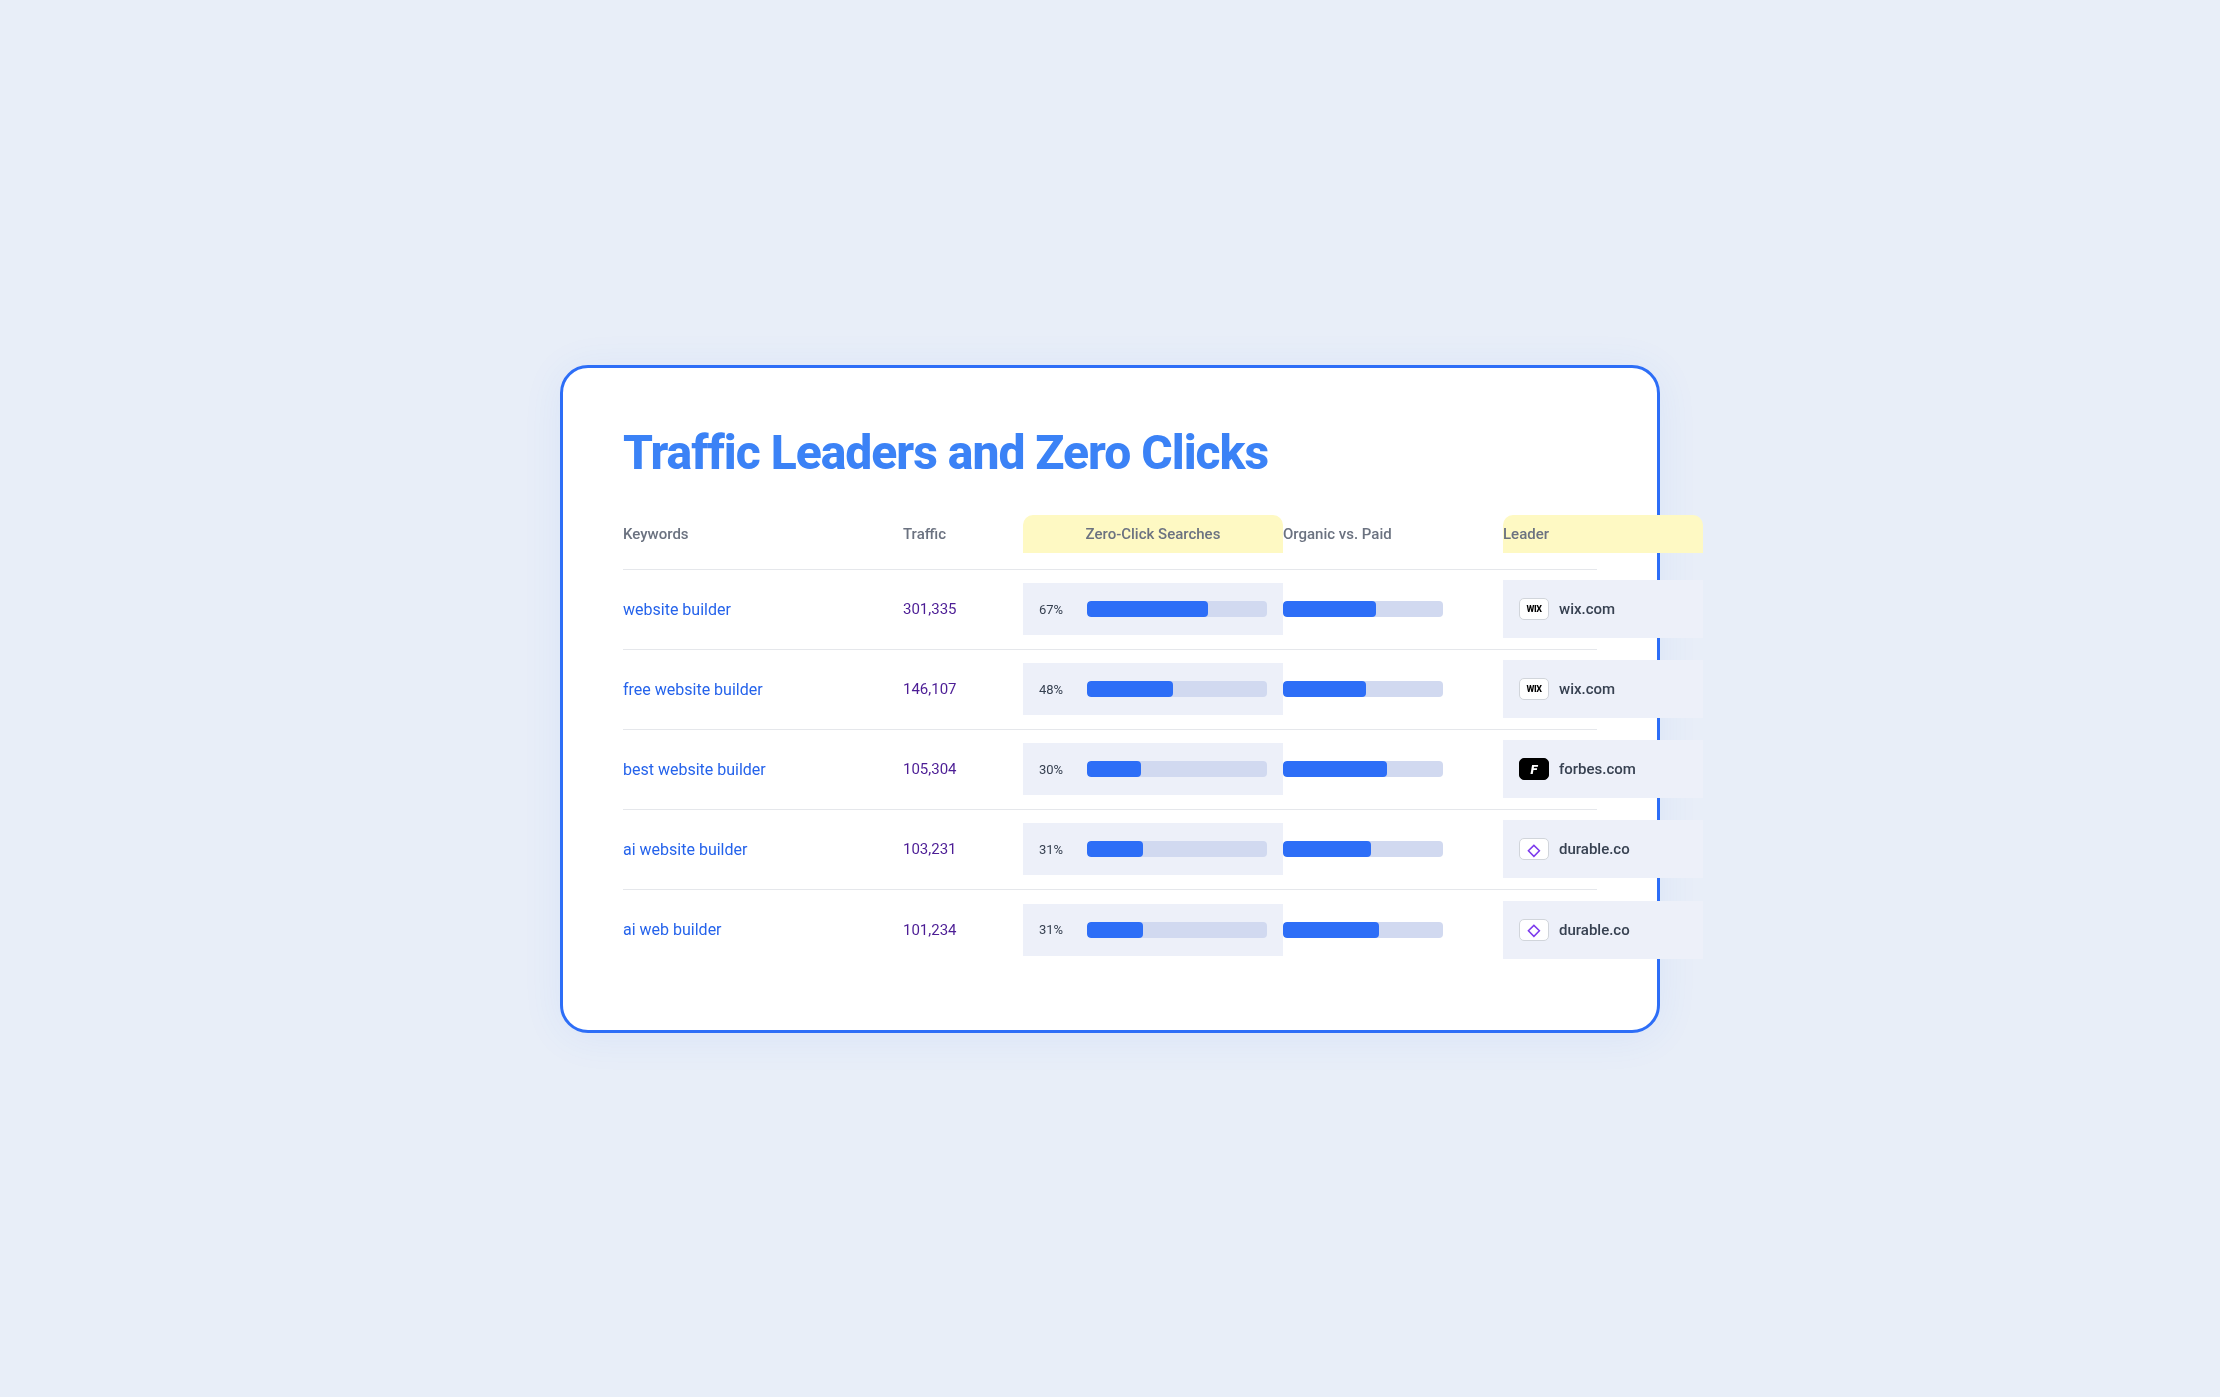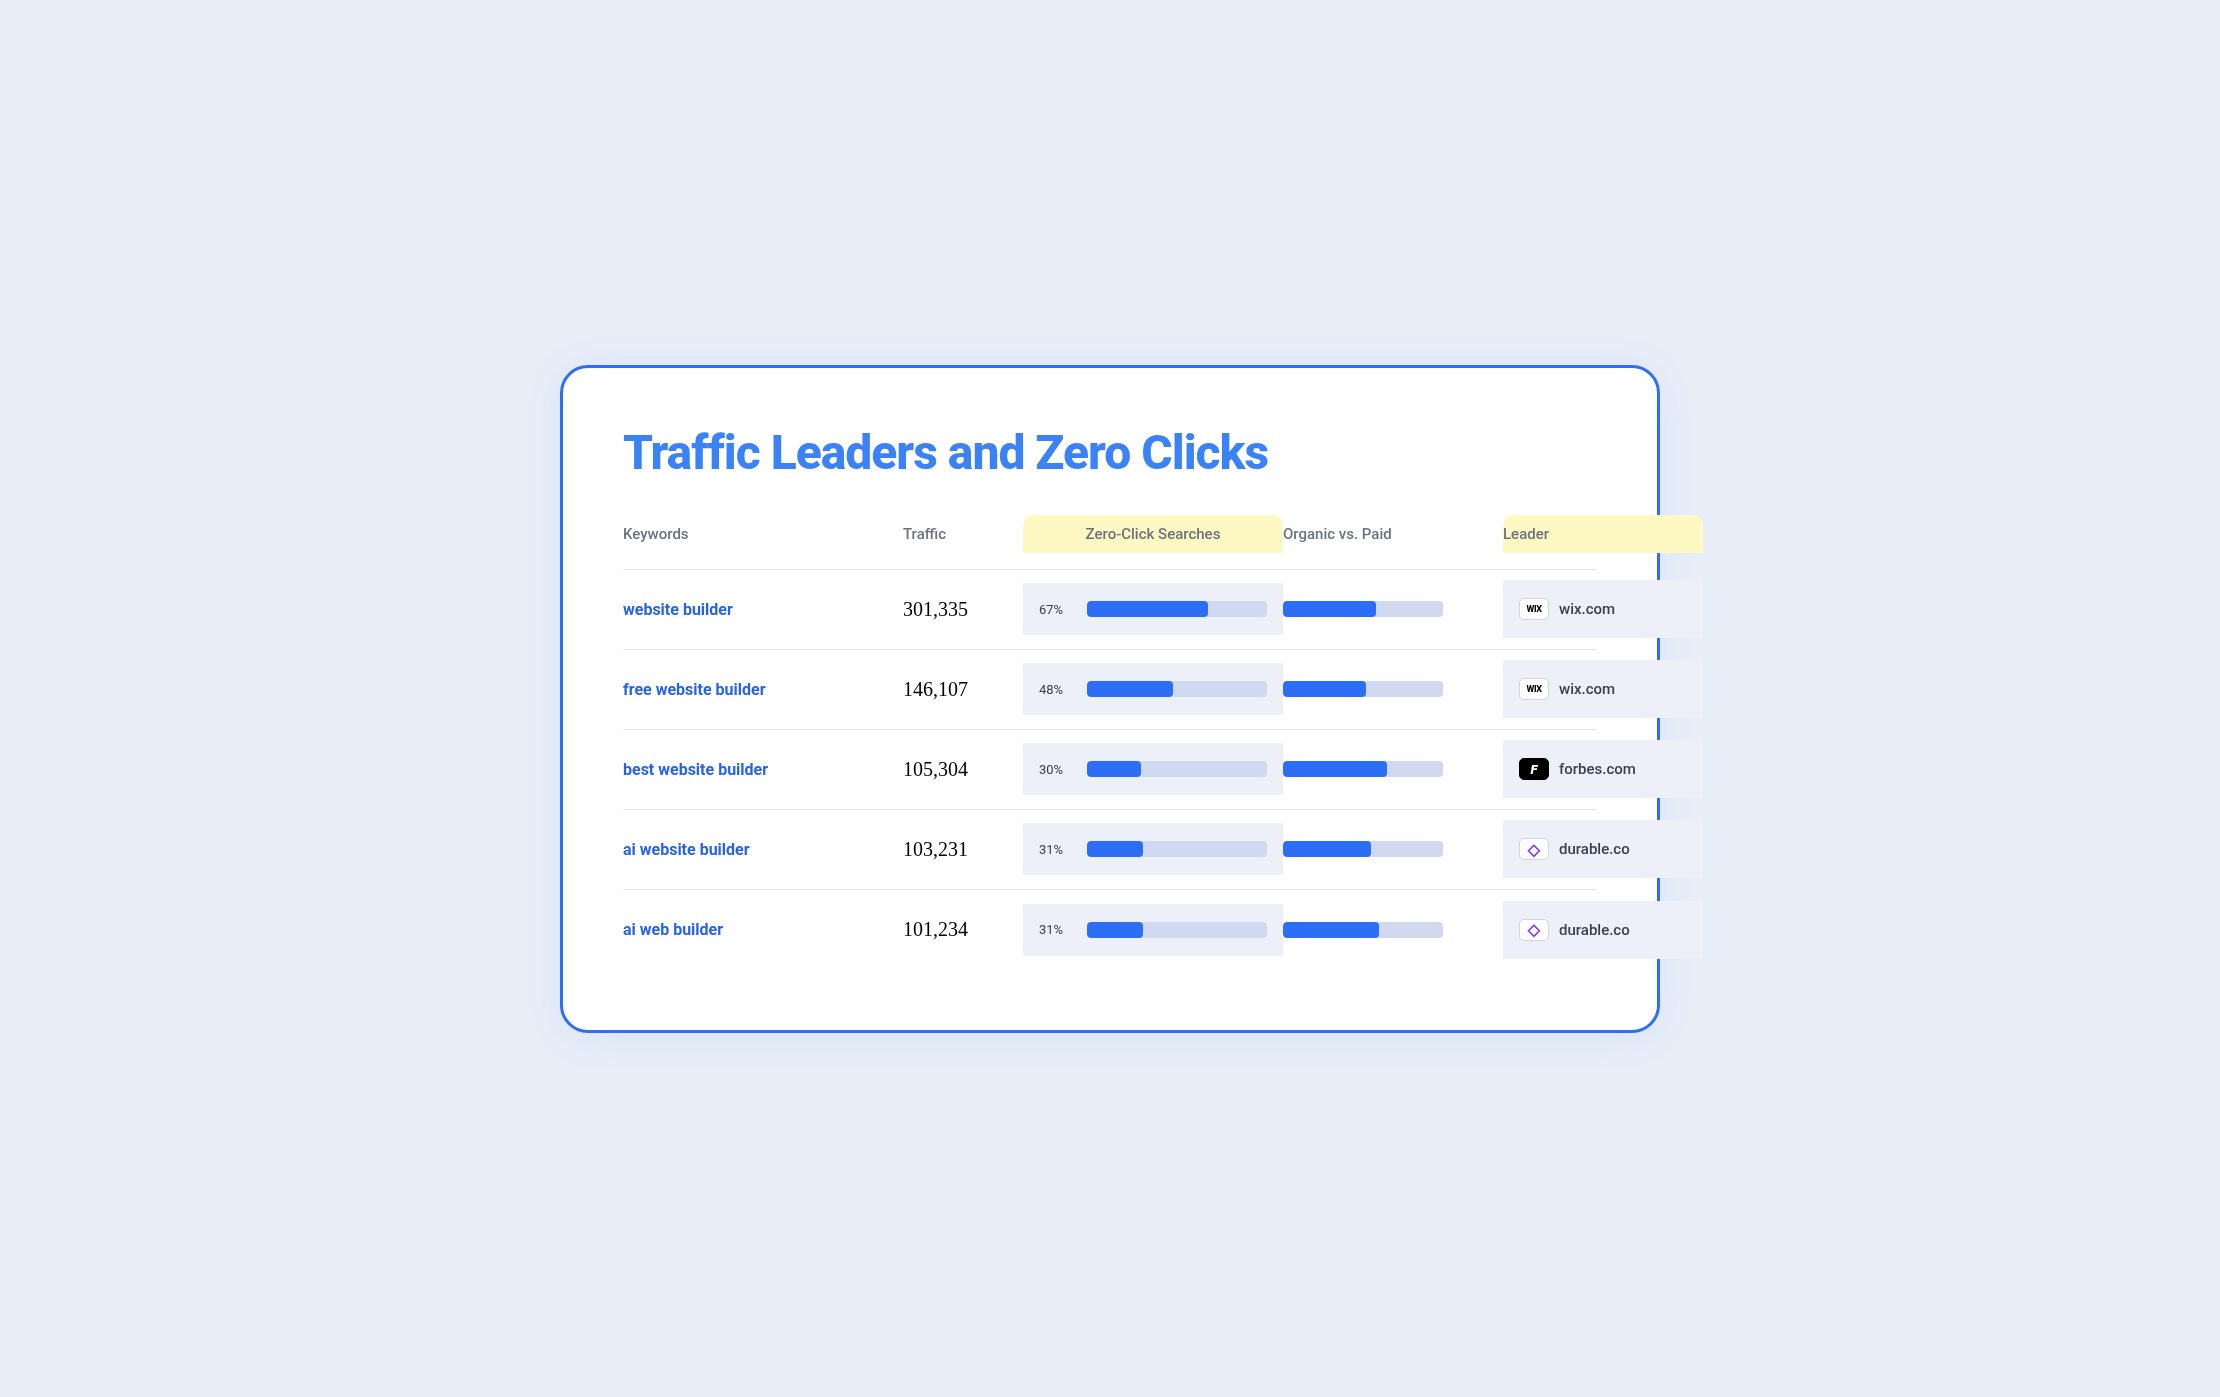--- a/index.html
+++ b/index.html
@@ -78,29 +78,28 @@
     }
 
     .cell {
       padding: 18px 0;
       font-size: 15px;
       color: #374151;
     }
 
     .cell.keyword {
       color: #2563eb;
-      font-weight: 700;
+      font-weight: 400;
       font-size: 16px;
     }
 
     .cell.volume {
-      color: #000000;
-      font-size: 20px;
+      color: #4c1d95;
+      font-size: 15px;
       font-weight: 400;
-      font-family: Liberation Serif, serif;
     }
 
     .cell.zero-click-cell {
       background: #edf0f9;
       padding: 18px 16px;
     }
 
     .cell.leader-cell {
       background: #edf0f9;
       padding: 18px 16px;

